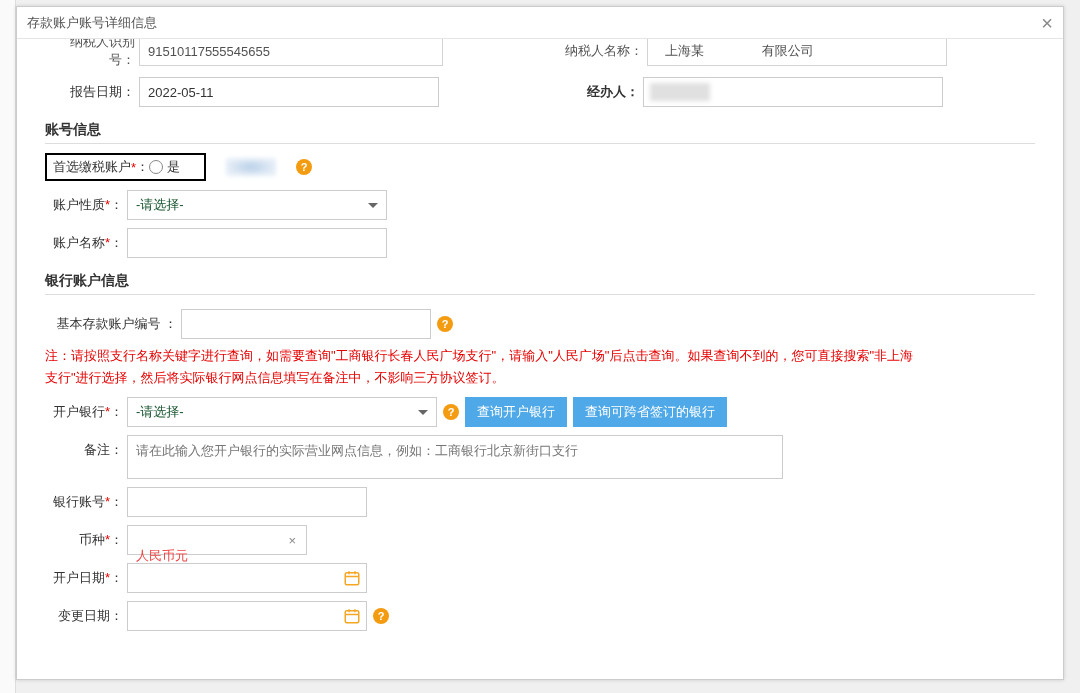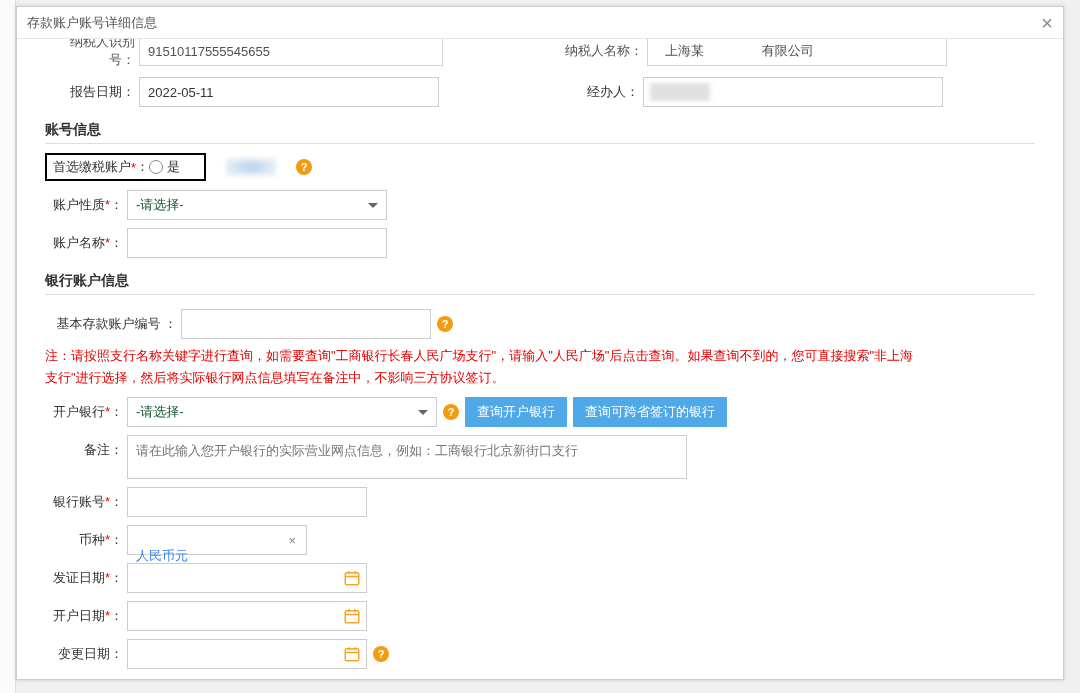--- a/index.html
+++ b/index.html
@@ -179,36 +179,36 @@
       filter: blur(2px);
     }
     .highlight-box {
       border: 2px solid #000000;
       padding: 3px 6px;
       display: inline-flex;
       align-items: center;
     }
     textarea {
       height: 44px;
-      width: 560px;
+      width: 656px;
       padding: 6px 8px;
       resize: none;
       color: #7f1d1d;
       font-family: inherit;
     }
     .pair-right { margin-left: 170px; }
     .select-currency {
       display: flex;
       align-items: center;
       border: 1px solid #ccc;
       height: 30px;
       padding: 0 6px 0 8px;
       width: 180px;
     }
-    .select-currency .val { flex: 1; color: #3b82f6; margin-top: 32px; }
+    .select-currency .val { flex: 1; color: #ef4444; margin-top: 32px; }
   </style>
 </head>
 <body>
 
 <div class="bg-hint"></div>
 
 <div class="modal">
   <div class="modal-header">
     <span>存款账户账号详细信息</span>
     <span class="close">×</span>
@@ -226,21 +226,21 @@
         <input type="text" style="width: 300px; padding-left: 17px;" value="上海某                有限公司">
       </div>
     </div>
 
     <div class="row">
       <div class="col">
         <span class="lbl" style="width:90px;">报告日期：</span>
         <input type="text" style="width: 300px;" value="2022-05-11">
       </div>
       <div class="col" style="margin-left:110px;">
-        <span class="lbl" style="width:90px;">经办人：</span>
+        <span class="lbl" style="width:90px;font-weight:bold;">经办人：</span>
         <div style="width:300px;height:30px;border:1px solid #ccc;display:flex;align-items:center;padding-left:6px;">
           <span class="blur-block-wide"></span>
         </div>
       </div>
     </div>
 
     <div class="section-title">账号信息</div>
     <div class="divider"></div>
 
     <div class="row">
@@ -302,34 +302,20 @@
 
     <div class="row">
       <span class="lbl"><span>币种</span><span class="req">*</span>：</span>
       <div class="select-currency">
         <span class="val">人民币元</span>
         <span class="clear-x">×</span>
         <span class="caret"></span>
       </div>
     </div>
 
-    <div class="row">
-      <span class="lbl"><span>发证日期</span><span class="req">*</span>：</span>
-      <span class="date-wrap">
-        <input type="text" style="width: 240px;">
-        <span class="cal-icon">
-          <svg viewBox="0 0 24 24">
-              <rect x="3" y="5" width="18" height="16" rx="2" fill="none" stroke="#f5a623" stroke-width="2"></rect>
-              <line x1="3" y1="10" x2="21" y2="10" stroke="#f5a623" stroke-width="2"></line>
-              <line x1="8" y1="3" x2="8" y2="7" stroke="#f5a623" stroke-width="2"></line>
-              <line x1="16" y1="3" x2="16" y2="7" stroke="#f5a623" stroke-width="2"></line>
-            </svg>
-        </span>
-      </span>
-    </div>
 
     <div class="row">
       <span class="lbl"><span>开户日期</span><span class="req">*</span>：</span>
       <span class="date-wrap">
         <input type="text" style="width: 240px;">
         <span class="cal-icon">
           <svg viewBox="0 0 24 24">
               <rect x="3" y="5" width="18" height="16" rx="2" fill="none" stroke="#f5a623" stroke-width="2"></rect>
               <line x1="3" y1="10" x2="21" y2="10" stroke="#f5a623" stroke-width="2"></line>
               <line x1="8" y1="3" x2="8" y2="7" stroke="#f5a623" stroke-width="2"></line>

